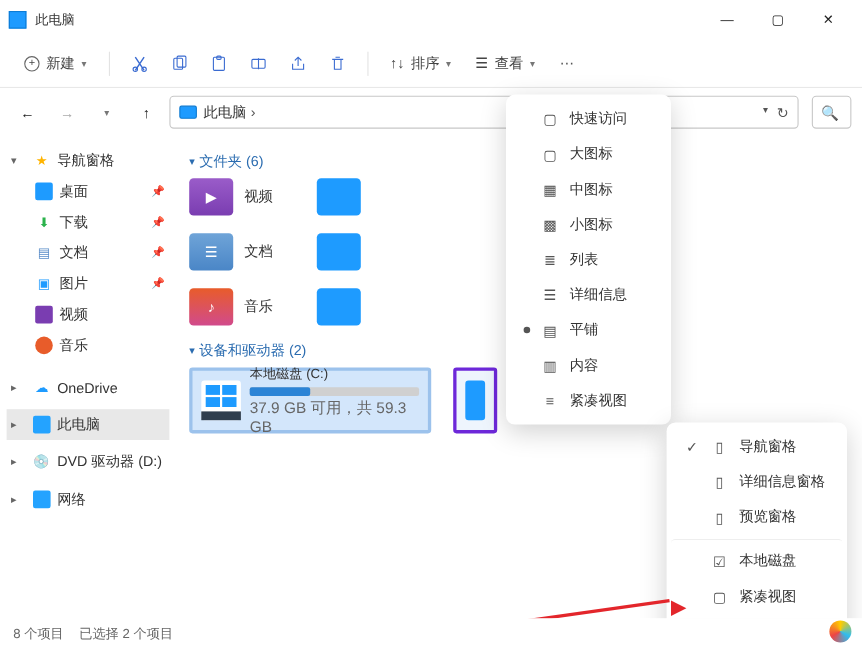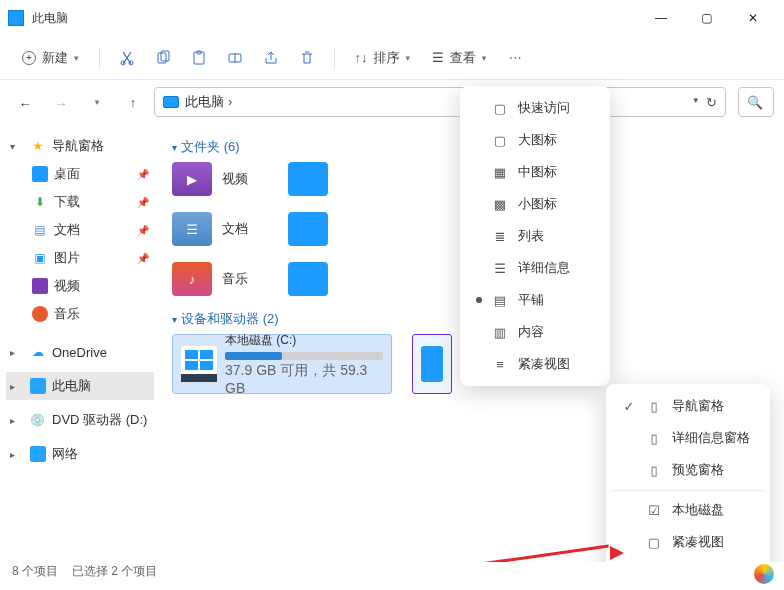--- a/index.html
+++ b/index.html
@@ -30,31 +30,31 @@
 .sb-pin { color:#666; font-size:10px; }
 .star { color:#ffb400; }
 .folder-blue { background:#24a3ff; border-radius:2px; }
 .main { flex:1; padding: 8px 12px; position:relative; }
 .group-hdr { display:flex; align-items:center; gap:4px; color:#2b6cb0; font-size:13px; margin: 6px 0; }
 .folders-grid { display:flex; gap: 40px; }
 .f-col { display:flex; flex-direction:column; gap: 16px; }
 .f-item { display:flex; align-items:center; gap:10px; }
 .f-icon { width:40px; height:34px; border-radius:4px; }
 .drive-row { display:flex; gap:20px; margin-top:6px; }
-.drive { width:220px; height:60px; border:1px solid #6d28d9; background:#eef5fd; border-radius:3px; display:flex; align-items:center; padding:4px 8px; gap:8px; }
+.drive { width:220px; height:60px; border:3px solid #6d28d9; background:#eef5fd; border-radius:3px; display:flex; align-items:center; padding:4px 8px; gap:8px; }
 .drive.selected { background:#d3e6fb; border-color:#9cc2ec; }
 .drive .d-ic { width:36px; height:36px; border-radius:3px; background:#fff; display:flex; flex-direction:column; }
 .drive .d-win { flex:1; display:grid; grid-template:1fr 1fr/1fr 1fr; gap:2px; padding:4px; }
 .drive .d-win span { background:#1e9bff; }
 .drive .d-base { height:8px; background:#2f3e4e; }
 .drive .d-tx { flex:1; font-size:12px; }
 .drive .bar { height:8px; background:#d0d0d0; border-radius:2px; margin:3px 0 2px; position:relative; }
 .drive .bar .fill { position:absolute; left:0; top:0; bottom:0; width:36%; background:#2c84d6; border-radius:2px; }
 .drive .sub { color:#666; font-size:14px; }
-.status { position:absolute; bottom:0; left:0; right:0; height:28px; display:flex; align-items:flex-start; padding:0 12px; gap:14px; color:#666; font-size:12px; background:#fff; border-top:1px solid transparent; }
+.status { position:absolute; bottom:0; left:0; right:0; height:28px; display:flex; align-items:center; padding:0 12px; gap:14px; color:#666; font-size:12px; background:#fff; border-top:1px solid transparent; }
 .menu { position:absolute; background:#fff; border-radius:8px; box-shadow:0 6px 24px rgba(0,0,0,0.18); padding:6px 4px; font-size:13px; }
 .menu .mi { display:flex; align-items:center; gap:10px; padding:7px 12px; border-radius:4px; }
 .menu .mi.sep { border-top:1px solid #eee; margin-top:4px; padding-top:10px; }
 .menu .mi .bullet { width:6px; height:6px; border-radius:50%; background:#555; }
 .menu .mi .sp { width:6px; }
 .menu .mi .m-ic { width:16px; height:16px; display:inline-flex; align-items:center; justify-content:center; color:#555; font-size:13px; }
 .menu .mi .chev { margin-left:auto; color:#888; }
 #view-menu { top: 86px; left: 460px; width: 150px; }
 #show-menu { top: 384px; left: 606px; width: 164px; }
 .arrow-anno { position:absolute; bottom:20px; left:470px; width:150px; height:30px; }

